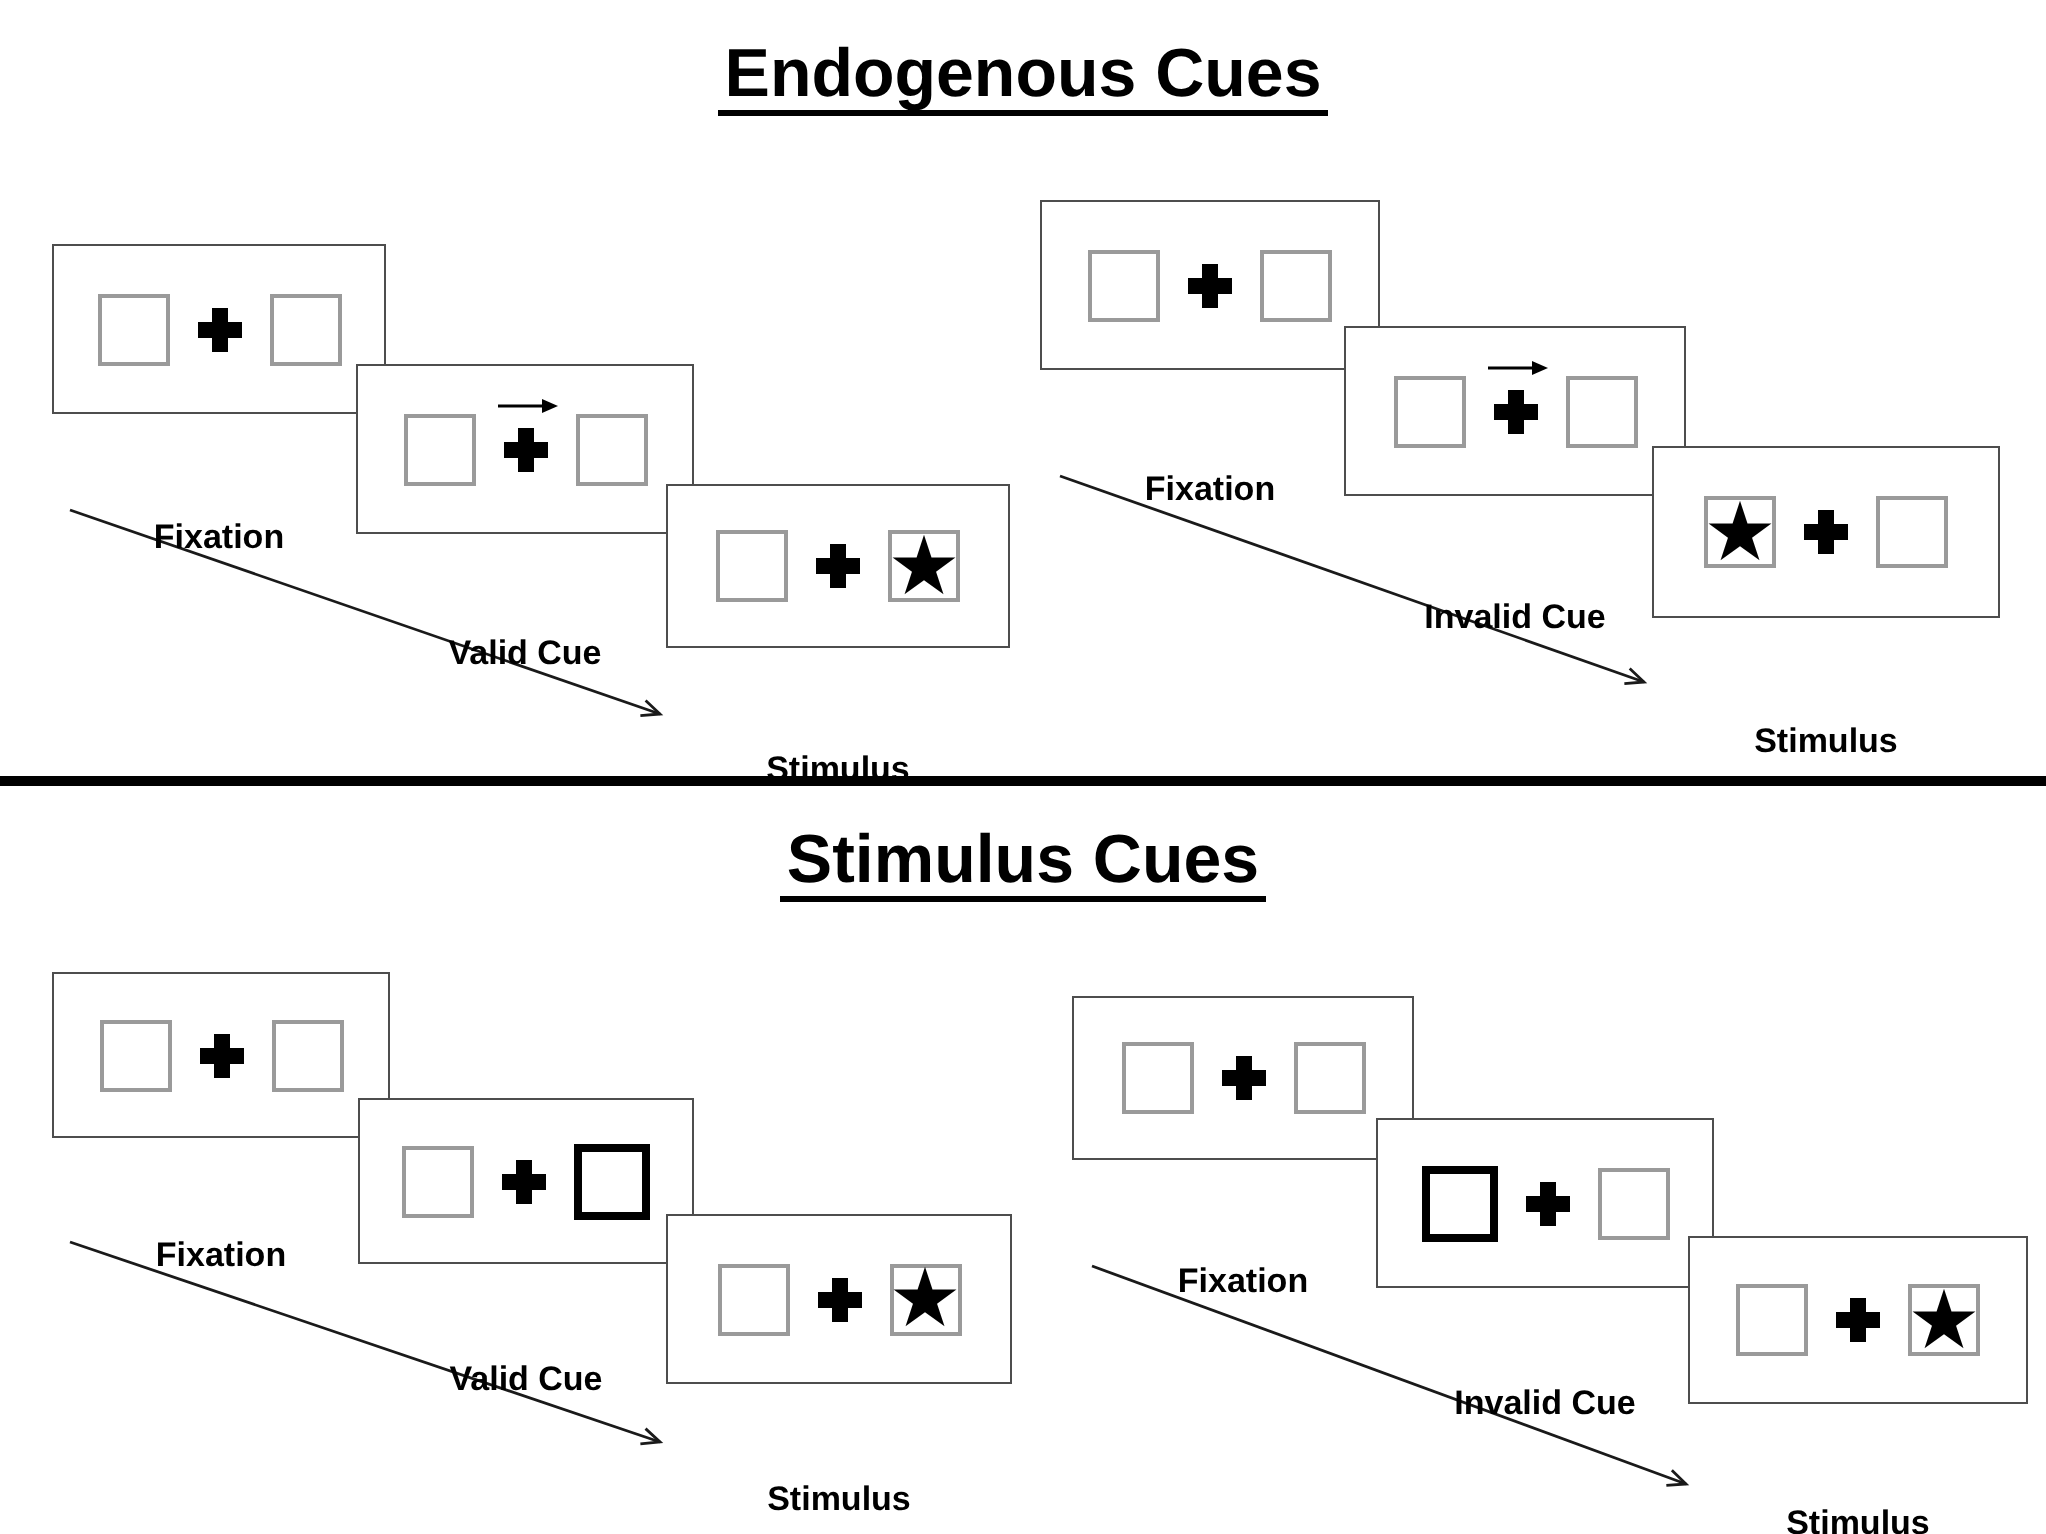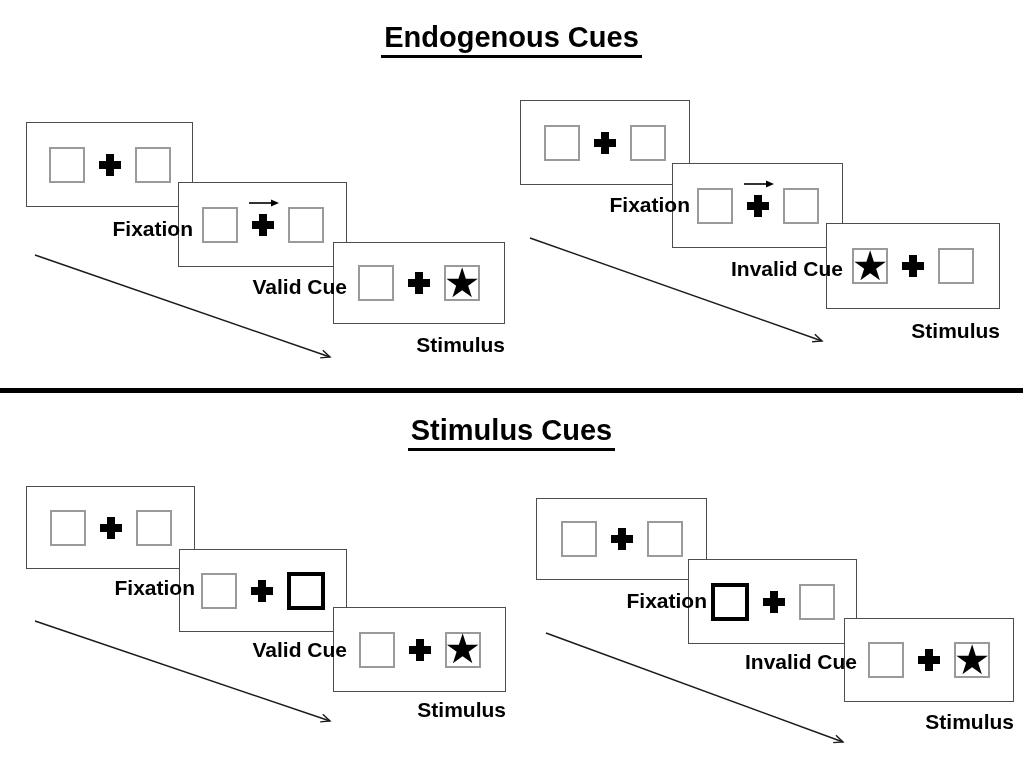--- a/index.html
+++ b/index.html
@@ -1,33 +1,33 @@
 <!DOCTYPE html>
 <html><head>
 <meta charset="utf-8">
 <style>
   html,body{margin:0;padding:0;background:#fff;}
   .stage{position:relative;width:1023px;height:767px;background:#ffffff;overflow:hidden;
          font-family:"Liberation Sans",sans-serif;color:#000;}
   .section-title{position:absolute;left:0;width:100%;text-align:center;
-                 font-weight:bold;font-size:29px;line-height:34px;}
+                 font-weight:bold;font-size:34px;line-height:34px;}
   .section-title span{display:inline-block;border-bottom:3px solid #000;padding:0 3px 1px;}
   .divider{position:absolute;left:0;top:388px;width:1023px;height:5px;background:#000;}
   .panel{position:absolute;background:#fff;border:1px solid #4d4d4d;
          display:flex;align-items:center;justify-content:center;gap:14px;box-sizing:border-box;}
   .z1{z-index:1}.z2{z-index:2}.z3{z-index:3}
   .sq{width:36px;height:36px;border:2px solid #9a9a9a;background:#fff;box-sizing:border-box;
       display:flex;align-items:center;justify-content:center;flex:0 0 auto;}
   .sq.bold{width:38px;height:38px;border:4px solid #000;}
   .plus{position:relative;width:22px;height:22px;flex:0 0 auto;}
   .plus::before{content:"";position:absolute;left:7px;top:0;width:8px;height:22px;background:#000;}
   .plus::after{content:"";position:absolute;top:7px;left:0;width:22px;height:8px;background:#000;}
   .cue-arrow{position:absolute;top:15px;left:50%;margin-left:-15px;}
   .star{font-size:41px;line-height:1;color:#000;}
-  .plabel{position:absolute;text-align:right;font-weight:bold;font-size:21px;line-height:19px;z-index:4;}
+  .plabel{position:absolute;text-align:center;font-weight:bold;font-size:17px;line-height:19px;z-index:4;margin-top:40px;}
   .arrows{position:absolute;left:0;top:0;z-index:0;}
 </style>
 </head>
 <body>
 
 <div class="stage">
 
   <svg class="arrows" width="1023" height="767" viewBox="0 0 1023 767">
     <defs>
       <marker id="ah" markerWidth="16" markerHeight="14" refX="10" refY="5" orient="auto" markerUnits="userSpaceOnUse">

